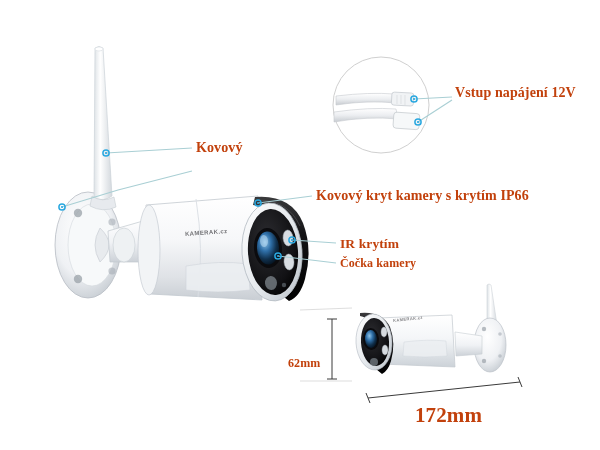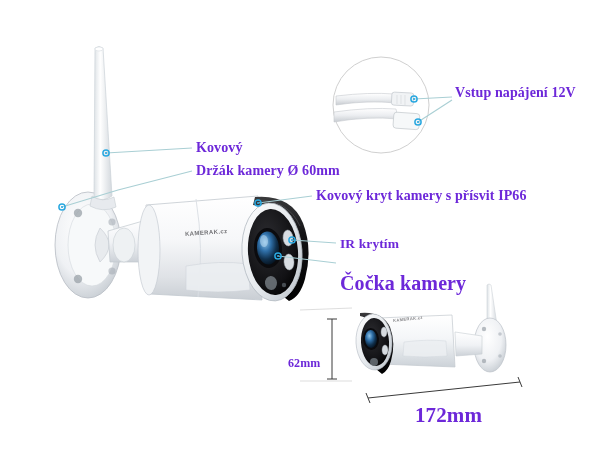--- a/index.html
+++ b/index.html
@@ -6,28 +6,28 @@
   body{
     width:600px;height:450px;background:#ffffff;
     font-family:"Liberation Serif", serif;
     overflow:hidden;position:relative;
   }
   #stage{position:absolute;left:0;top:0;width:600px;height:450px;}
   #svgroot{position:absolute;left:0;top:0;width:600px;height:450px;}
   .lbl{
     position:absolute;white-space:nowrap;
     font-family:"Liberation Serif", serif;
-    color:#6d28d9;font-weight:700;
+    color:#c2410c;font-weight:700;
     letter-spacing:0.1px;
   }
   .lbl-antena{left:196px;top:140px;font-size:14px;}
   .lbl-drzak{left:196px;top:163px;font-size:14px;}
   .lbl-kryt{left:316px;top:188px;font-size:14px;}
   .lbl-ir{left:340px;top:236px;font-size:13.5px;}
-  .lbl-cocka{left:340px;top:272px;font-size:20px;}
+  .lbl-cocka{left:340px;top:256px;font-size:12px;}
   .lbl-vstup{left:455px;top:85px;font-size:14px;}
   .lbl-62{left:288px;top:356px;font-size:12px;}
   .lbl-172{left:415px;top:403px;font-size:21px;}
   .logo-main{
     position:absolute;left:185px;top:231px;
     font-family:"Liberation Sans", sans-serif;
     font-size:6px;font-weight:700;color:#5a5a5e;
     letter-spacing:0.4px;transform:rotate(-4deg);
     transform-origin:left center;opacity:.85;
   }
@@ -237,22 +237,21 @@
         <line x1="368" y1="398" x2="520" y2="382"></line>
         <line x1="366" y1="393" x2="370" y2="403"></line>
         <line x1="518" y1="377" x2="522" y2="387"></line>
       </g>
       <line x1="300" y1="310" x2="352" y2="308" stroke="#cfcfcf" stroke-width="0.7"></line>
       <line x1="300" y1="381" x2="352" y2="381" stroke="#cfcfcf" stroke-width="0.7"></line>
     </g>
   </svg>
 
   <div class="lbl lbl-antena">Kovový</div>
-  <div class="lbl lbl-drzak">Držák kamery  Ø 60mm</div>
-  <div class="lbl lbl-kryt">Kovový kryt kamery s přísvit IP66</div>
+  <div class="lbl lbl-kryt">Kovový kryt kamery s krytím IP66</div>
   <div class="lbl lbl-ir">IR krytím</div>
   <div class="lbl lbl-cocka">Čočka kamery</div>
   <div class="lbl lbl-vstup">Vstup napájení 12V</div>
 
   <div class="lbl lbl-62">62mm</div>
   <div class="lbl lbl-172">172mm</div>
 
   <div class="logo-main">KAMERAK.cz</div>
   <div class="logo-small">KAMERAK.cz</div>
 </div>

